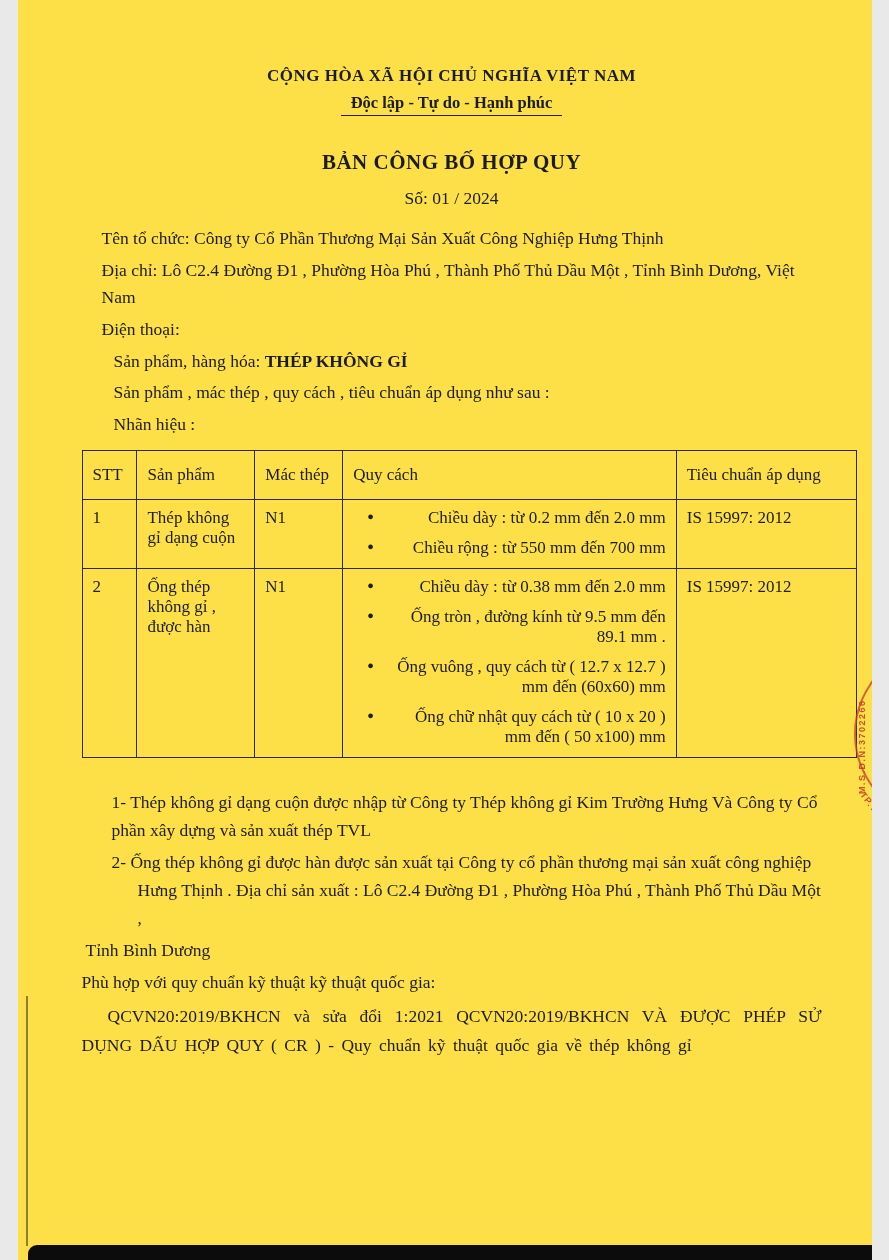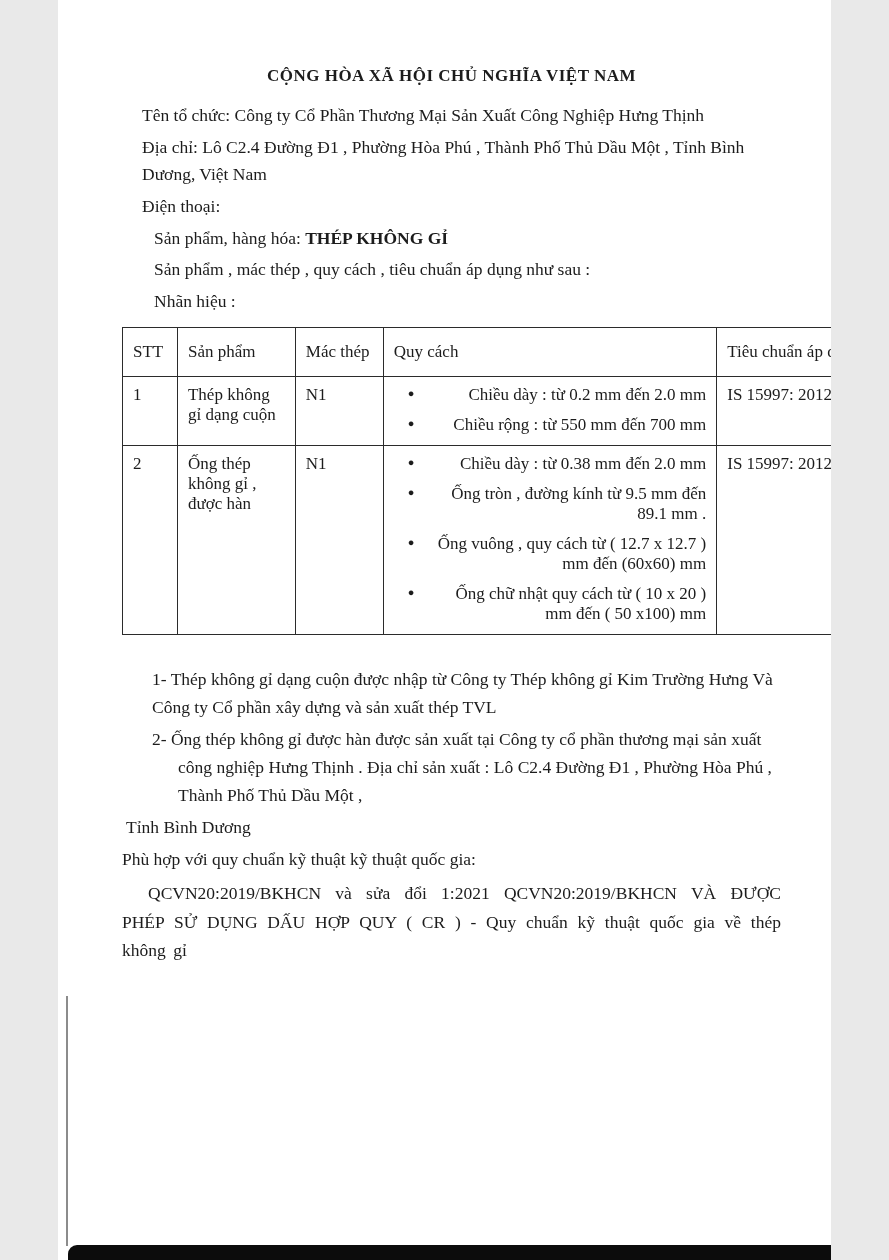--- a/index.html
+++ b/index.html
@@ -1,21 +1,21 @@
 <!DOCTYPE html>
 <html><head>
 <meta charset="utf-8">
 <style>
   * { box-sizing: border-box; }
   html,body { margin:0; padding:0; background:#e9e9e9; }
   .page {
     position: relative;
-    width: 773px; height: 1260px;
+    width: 854px; height: 1260px;
     margin: 0 auto;
-    background: #ffffff;
+    background: #fde047;
     font-family: "Liberation Serif", "DejaVu Serif", serif;
     color: #1c1c1c;
     overflow: hidden;
   }
   .content { padding: 66px 50px 0 64px; }
 
   
   .nat-header { text-align: center; }
   .country { font-weight: bold; font-size: 17px; letter-spacing: .5px; }
   .motto {
@@ -127,22 +127,25 @@
   }
 </style>
 </head>
 <body>
 
 <div class="page">
   <div class="content">
 
     <div class="nat-header">
       <div class="country">CỘNG HÒA XÃ HỘI CHỦ NGHĨA VIỆT NAM</div>
-    </div>
-
+      <div><span class="motto">Độc lập - Tự do - Hạnh phúc</span></div>
+    </div>
+
+    <div class="doc-title">BẢN CÔNG BỐ HỢP QUY</div>
+    <div class="doc-number">Số: 01 / 2024</div>
 
     <div class="body-text">
       <p>Tên tổ chức: Công ty Cổ Phần Thương Mại Sản Xuất Công Nghiệp Hưng Thịnh</p>
       <p>Địa chỉ: Lô C2.4 Đường Đ1 , Phường Hòa Phú , Thành Phố Thủ Dầu Một , Tỉnh Bình Dương, Việt Nam</p>
       <p>Điện thoại:</p>
       <p class="indented"><span>Sản phẩm, hàng hóa: </span><span class="bold">THÉP KHÔNG GỈ</span></p>
       <p class="indented">Sản phẩm , mác thép , quy cách , tiêu chuẩn áp dụng như sau :</p>
       <p class="indented">Nhãn hiệu :</p>
     </div>
 

